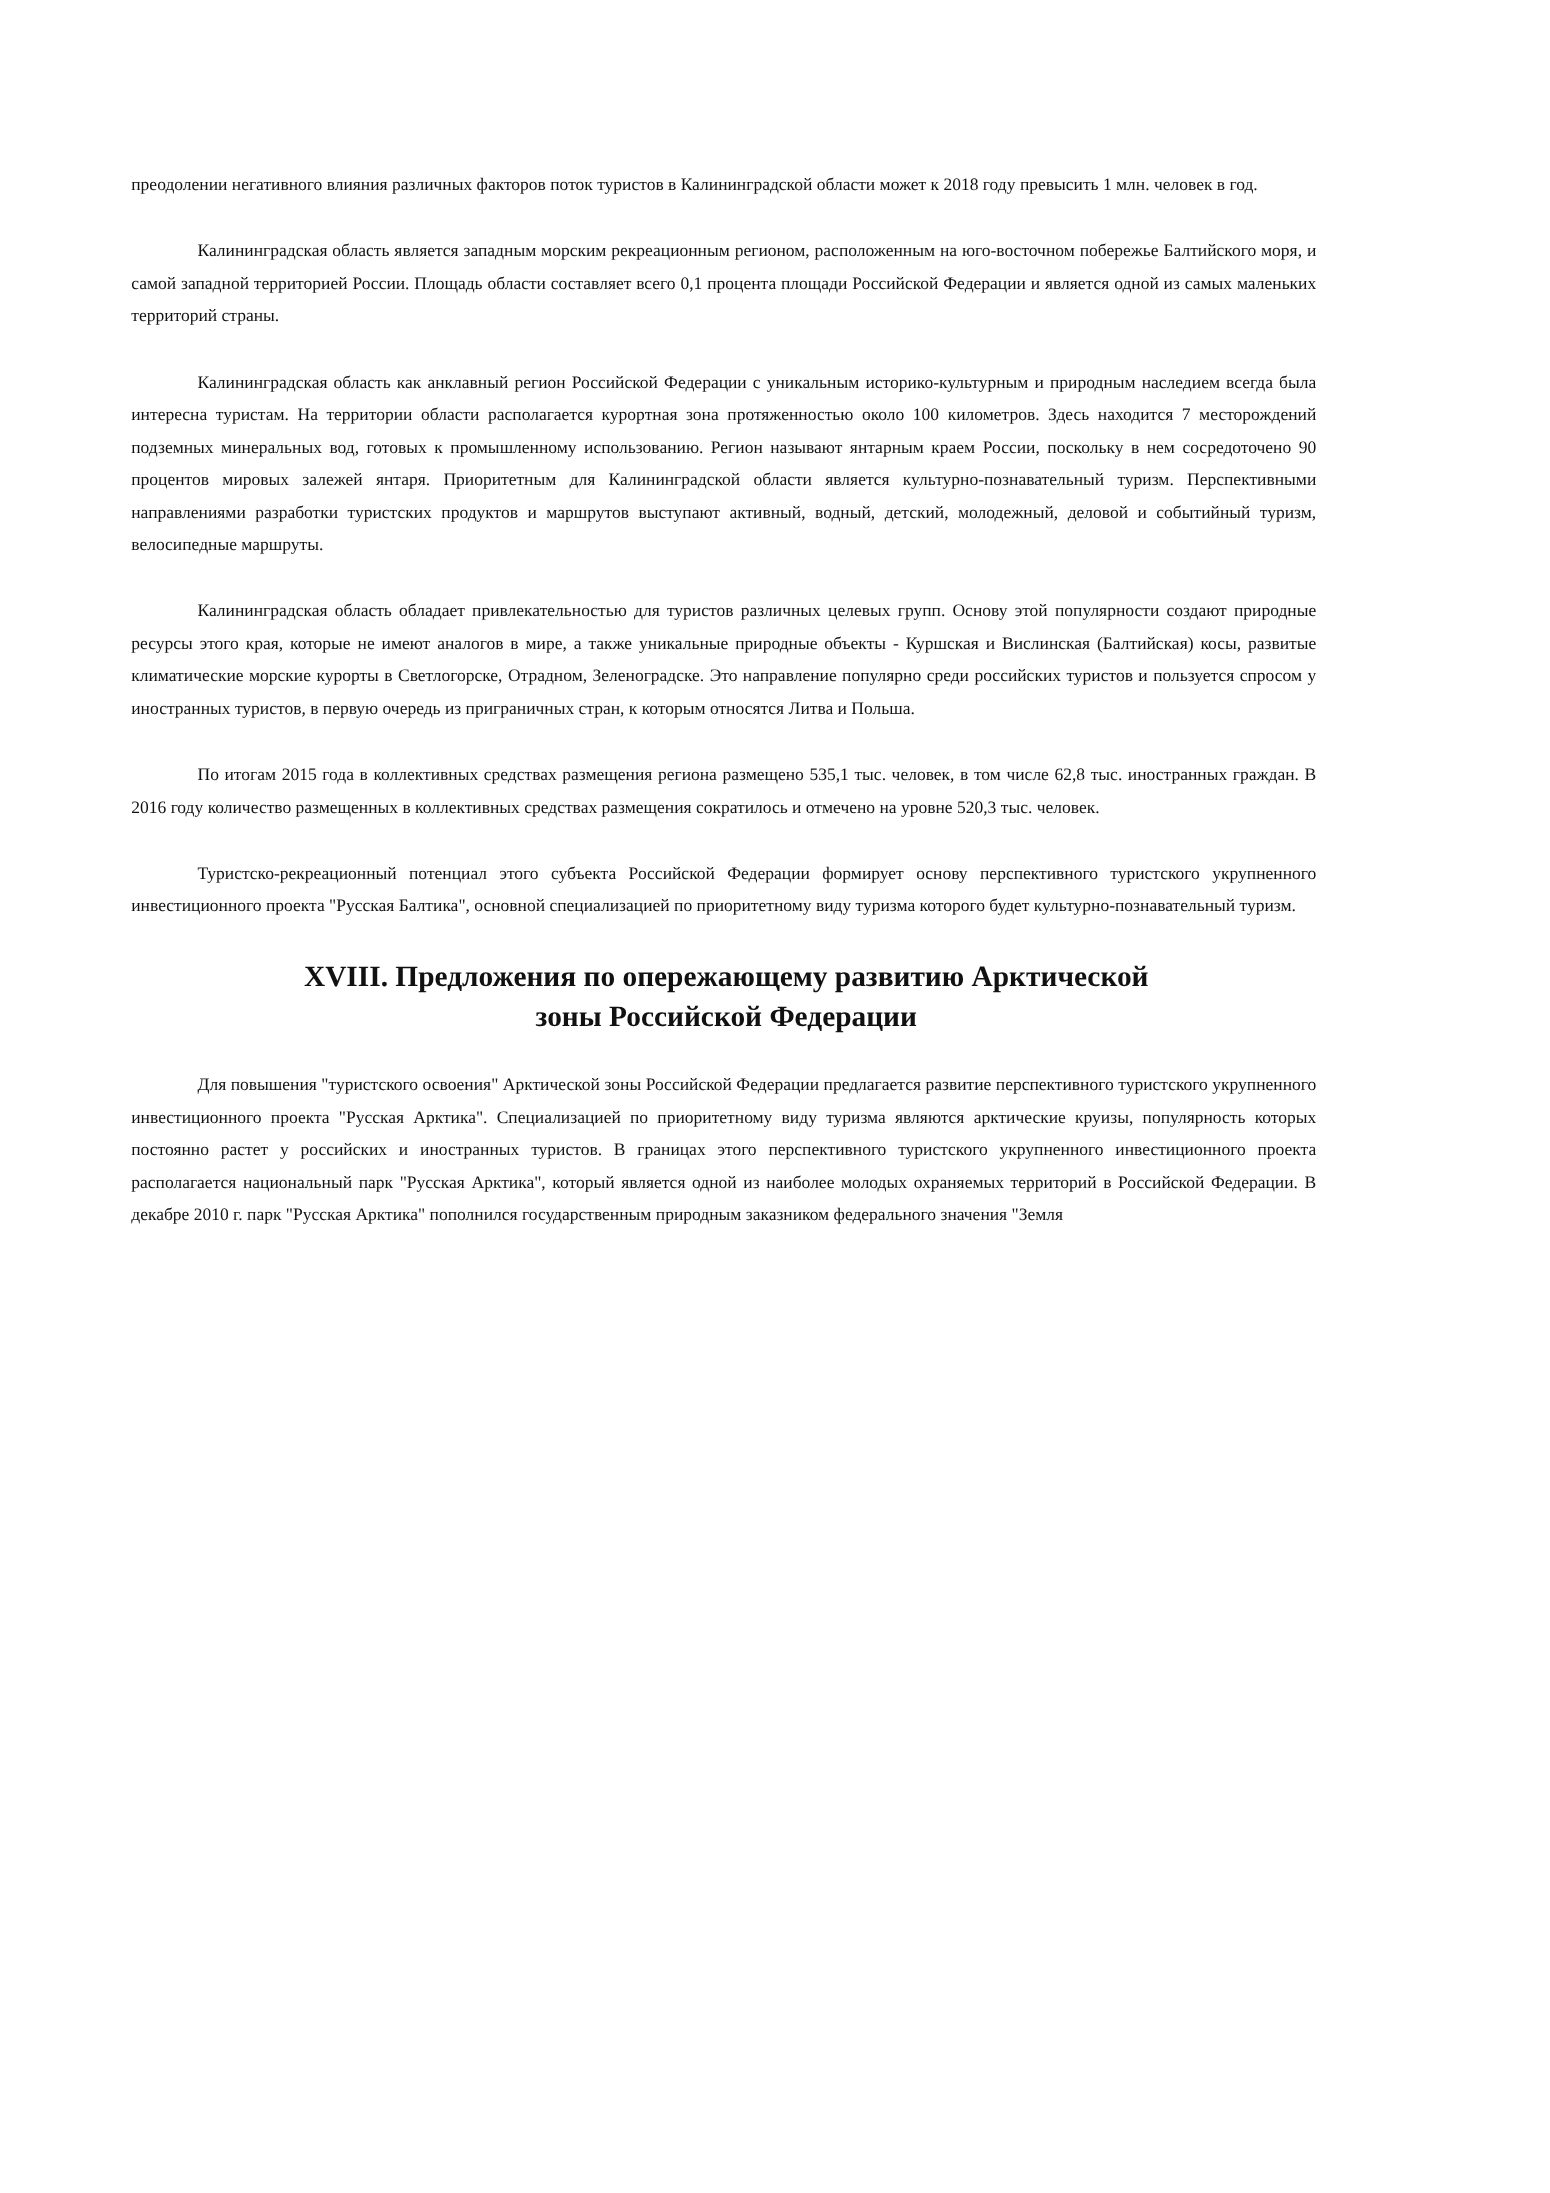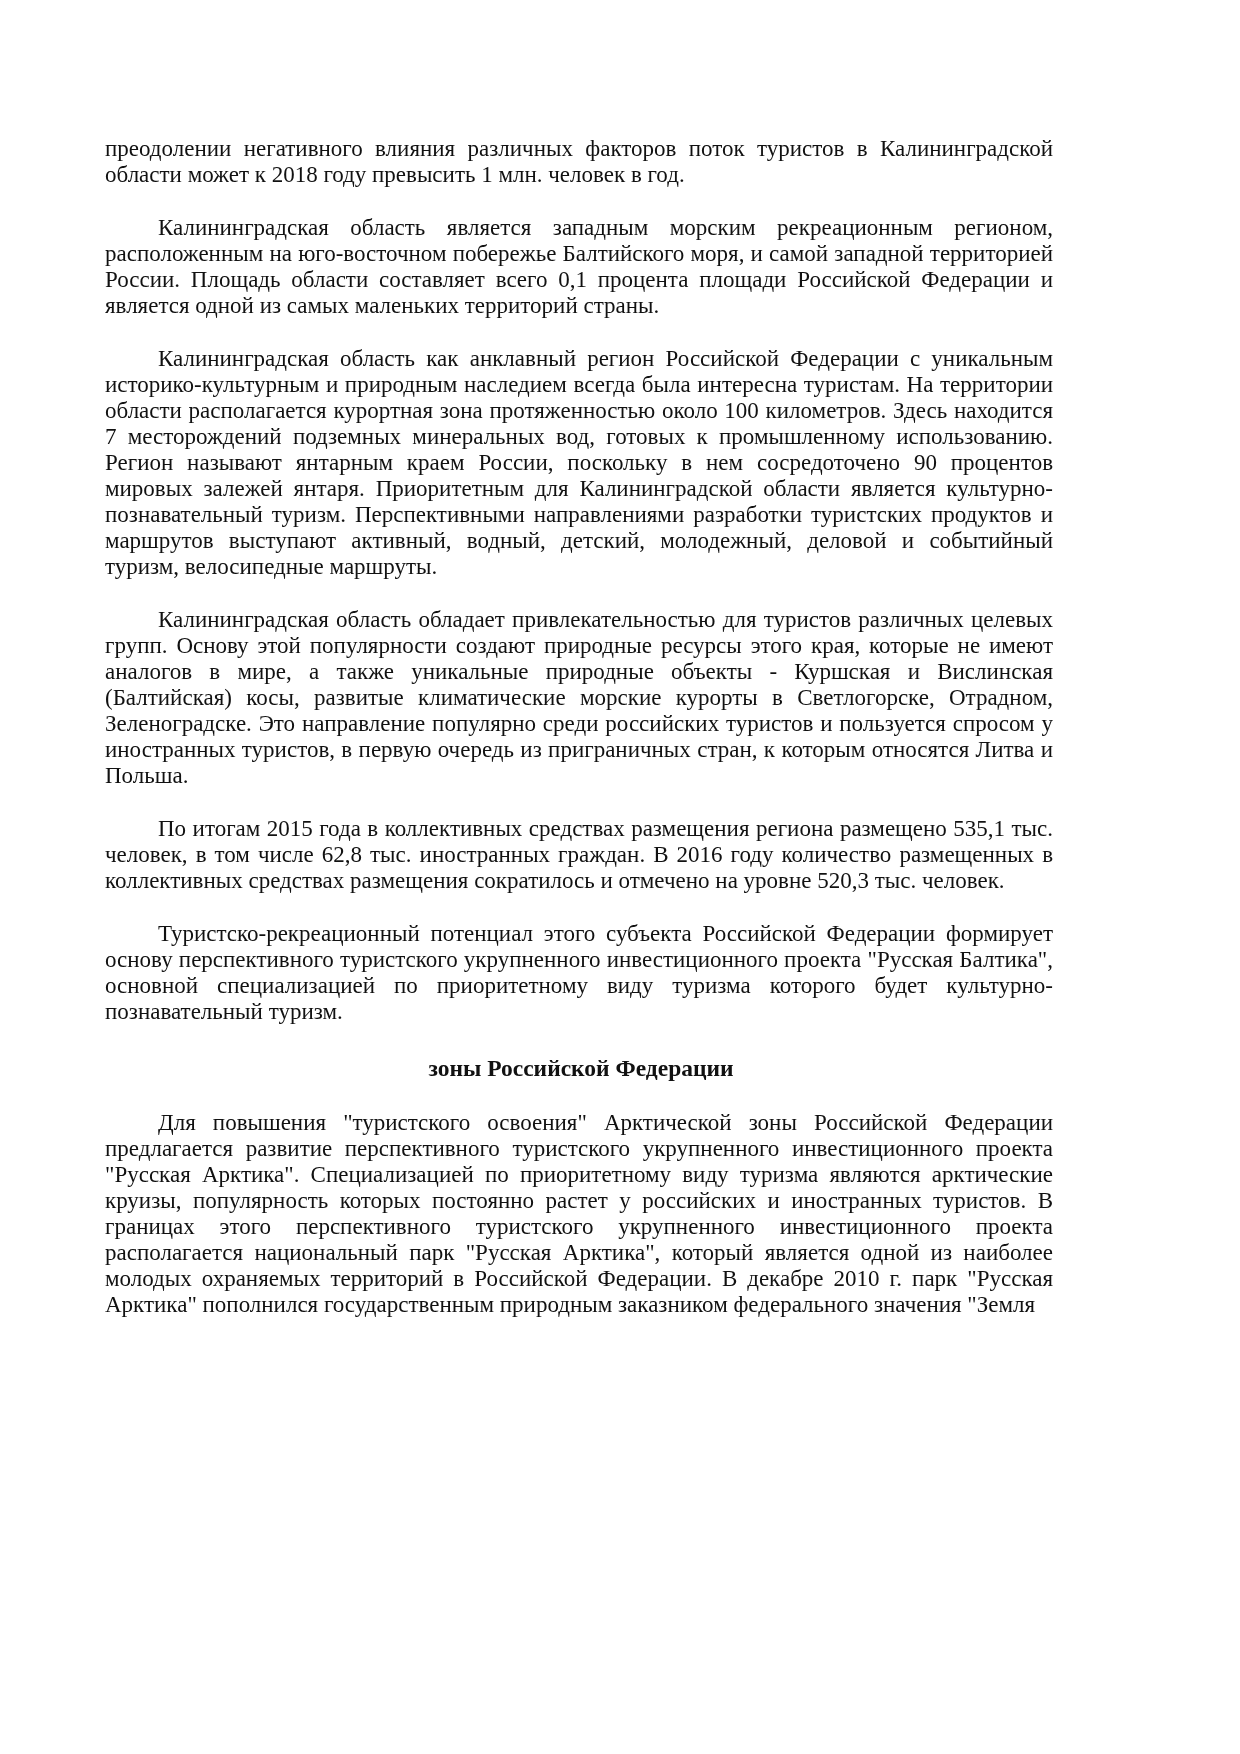--- a/index.html
+++ b/index.html
@@ -15,21 +15,21 @@
       font-family: "Liberation Serif", "DejaVu Serif", serif;
       color: #111111;
     }
     .page {
       position: absolute;
       left: 105px;
       top: 136px;
       width: 952px;
     }
     .para {
-      font-size: 23px;
+      font-size: 14px;
       line-height: 26px;
       text-align: justify;
       margin: 0 4px 27px 0;
       text-indent: 53px;
       hyphens: none;
     }
     .para.continued {
       text-indent: 0;
     }
     .heading {
@@ -69,18 +69,19 @@
 
   <p class="para">По итогам 2015 года в коллективных средствах размещения региона размещено 535,1 тыс. человек, в том числе 62,8 тыс. иностранных граждан. В 2016 году количество размещенных в коллективных средствах размещения сократилось и отмечено на уровне 520,3 тыс. человек.</p>
 
   <p class="para">Туристско-рекреационный потенциал этого субъекта Российской Федерации формирует основу перспективного туристского укрупненного инвестиционного проекта "Русская Балтика", основной специализацией по приоритетному виду туризма которого будет культурно-познавательный туризм.</p>
 
   <h2 class="heading h17">
   </h2>
 
 
   <h2 class="heading h18">
+    <span>XVIII. Предложения по опережающему развитию Арктической</span>
     <span>зоны Российской Федерации</span>
   </h2>
 
   <p class="para">Для повышения "туристского освоения" Арктической зоны Российской Федерации предлагается развитие перспективного туристского укрупненного инвестиционного проекта "Русская Арктика". Специализацией по приоритетному виду туризма являются арктические круизы, популярность которых постоянно растет у российских и иностранных туристов. В границах этого перспективного туристского укрупненного инвестиционного проекта располагается национальный парк "Русская Арктика", который является одной из наиболее молодых охраняемых территорий в Российской Федерации. В декабре 2010 г. парк "Русская Арктика" пополнился государственным природным заказником федерального значения "Земля</p>
 
 </div>
 
 </body></html>

